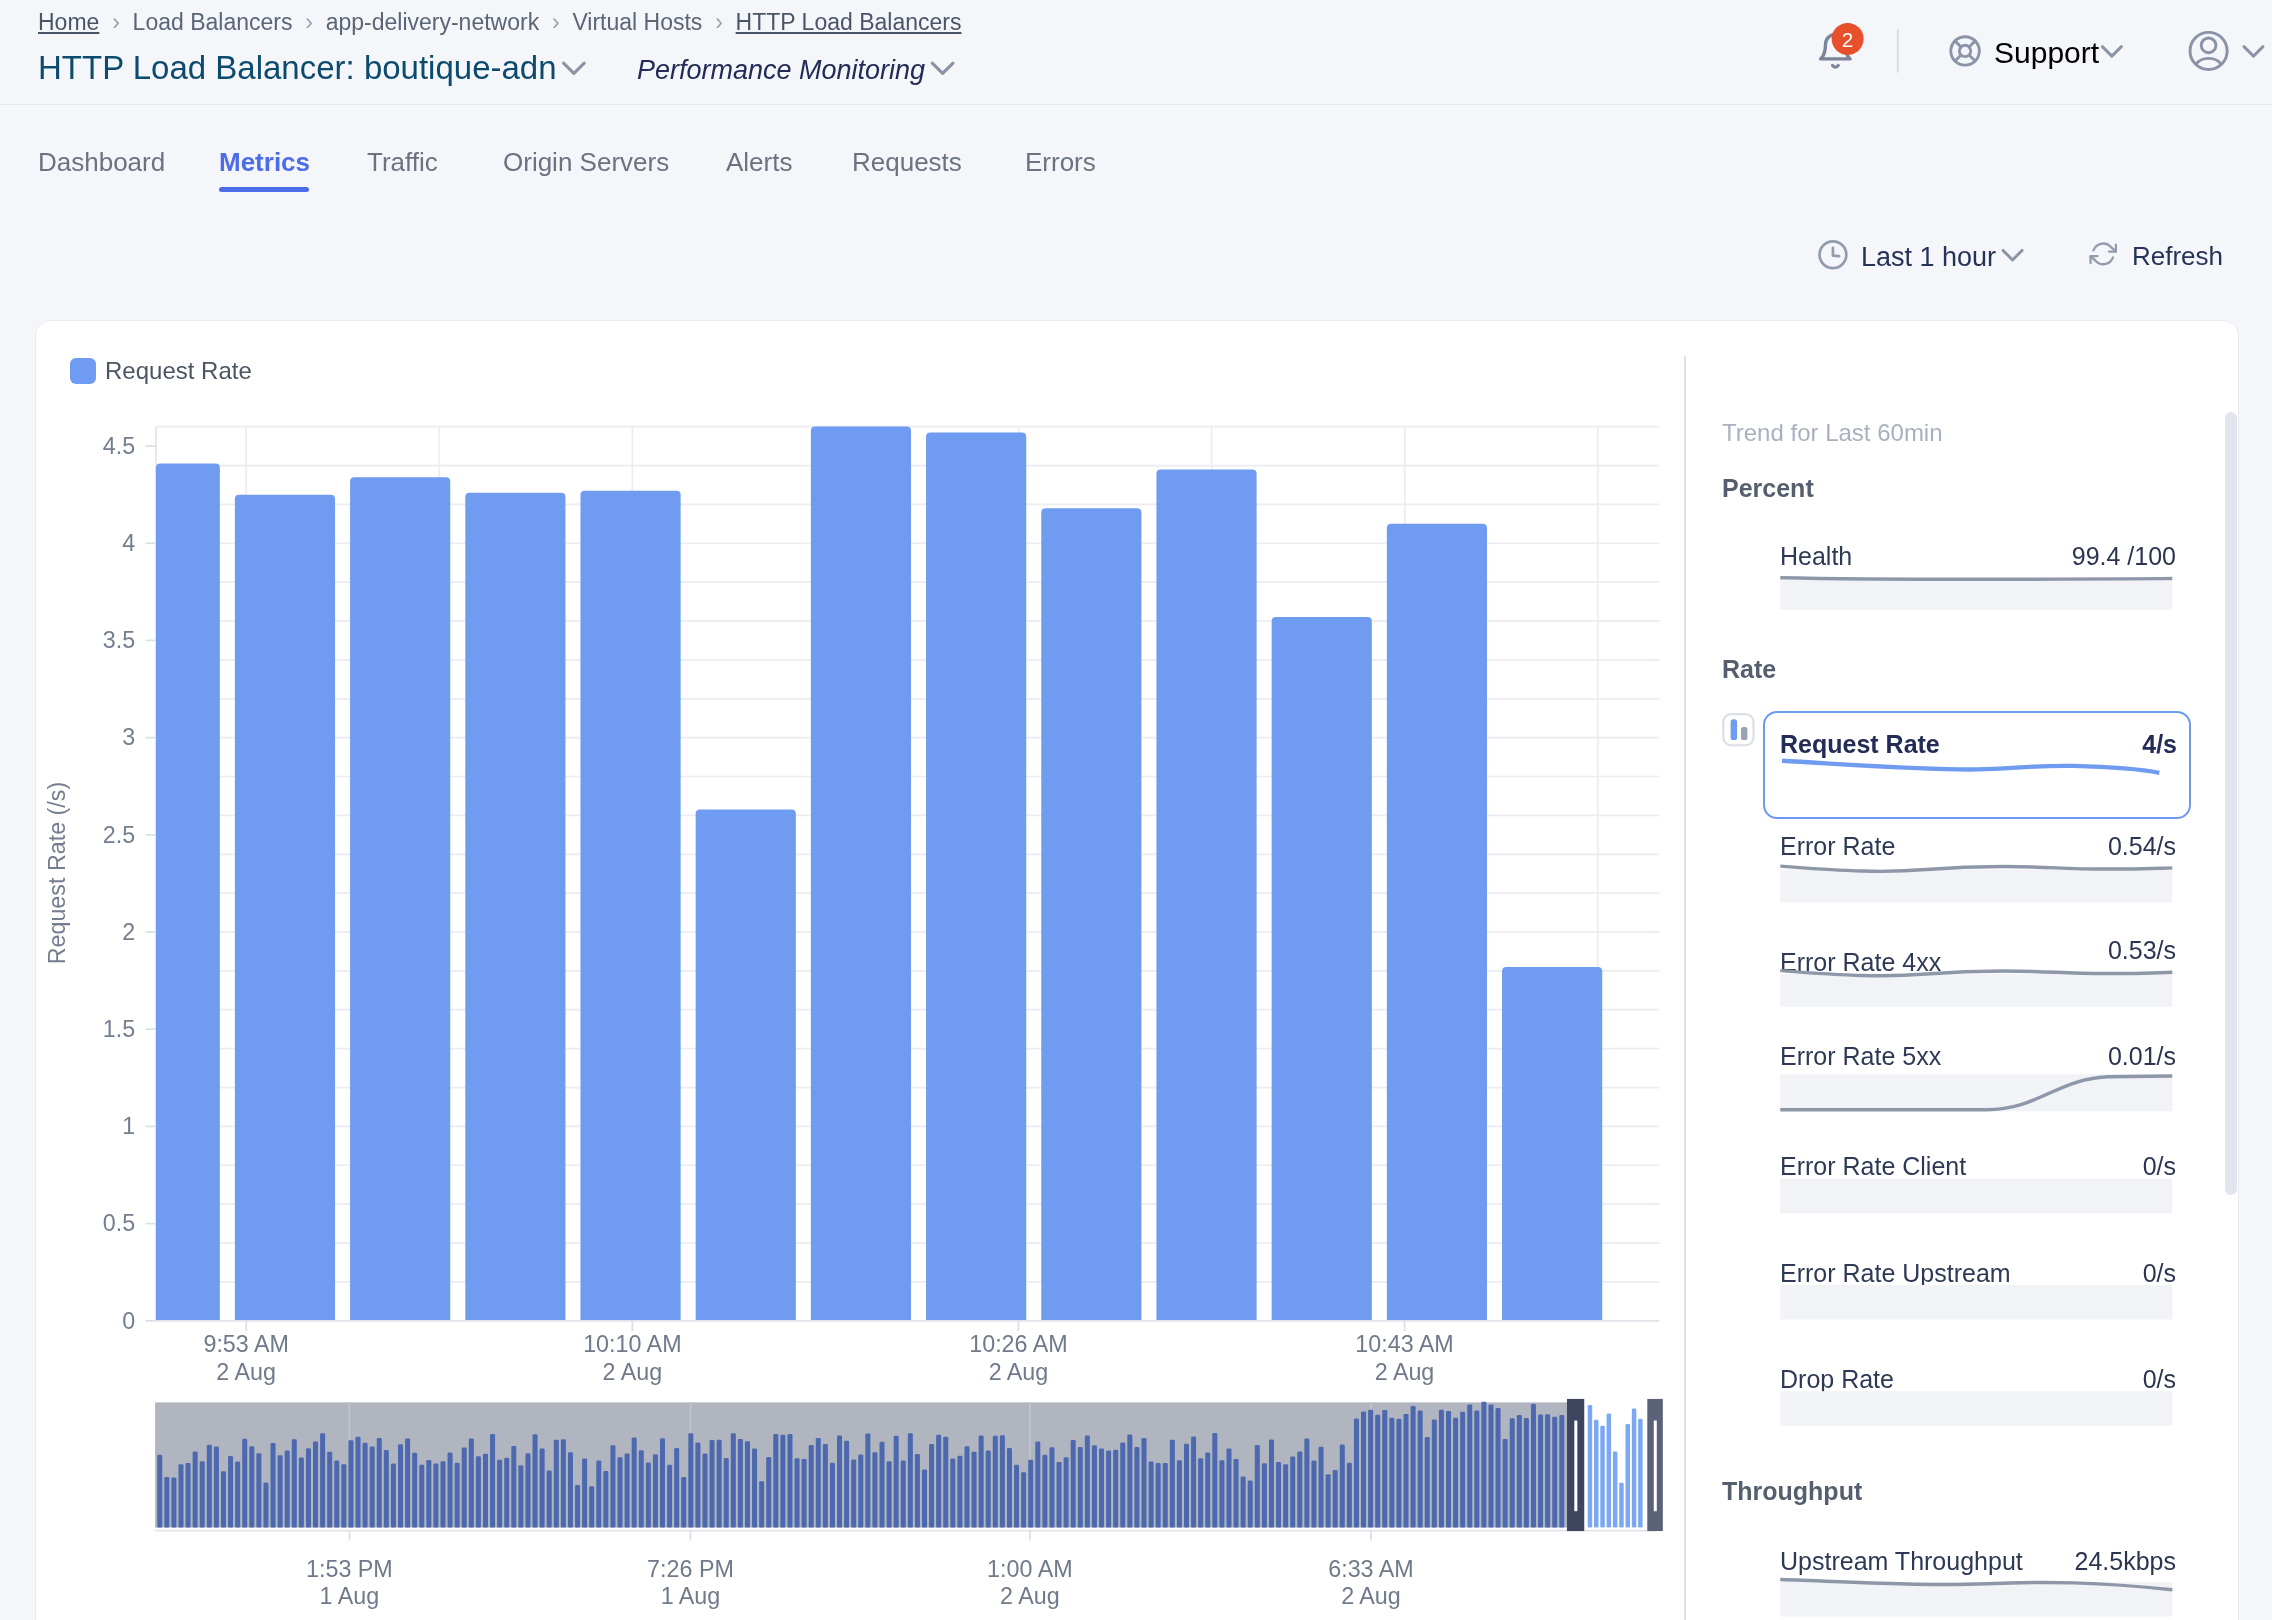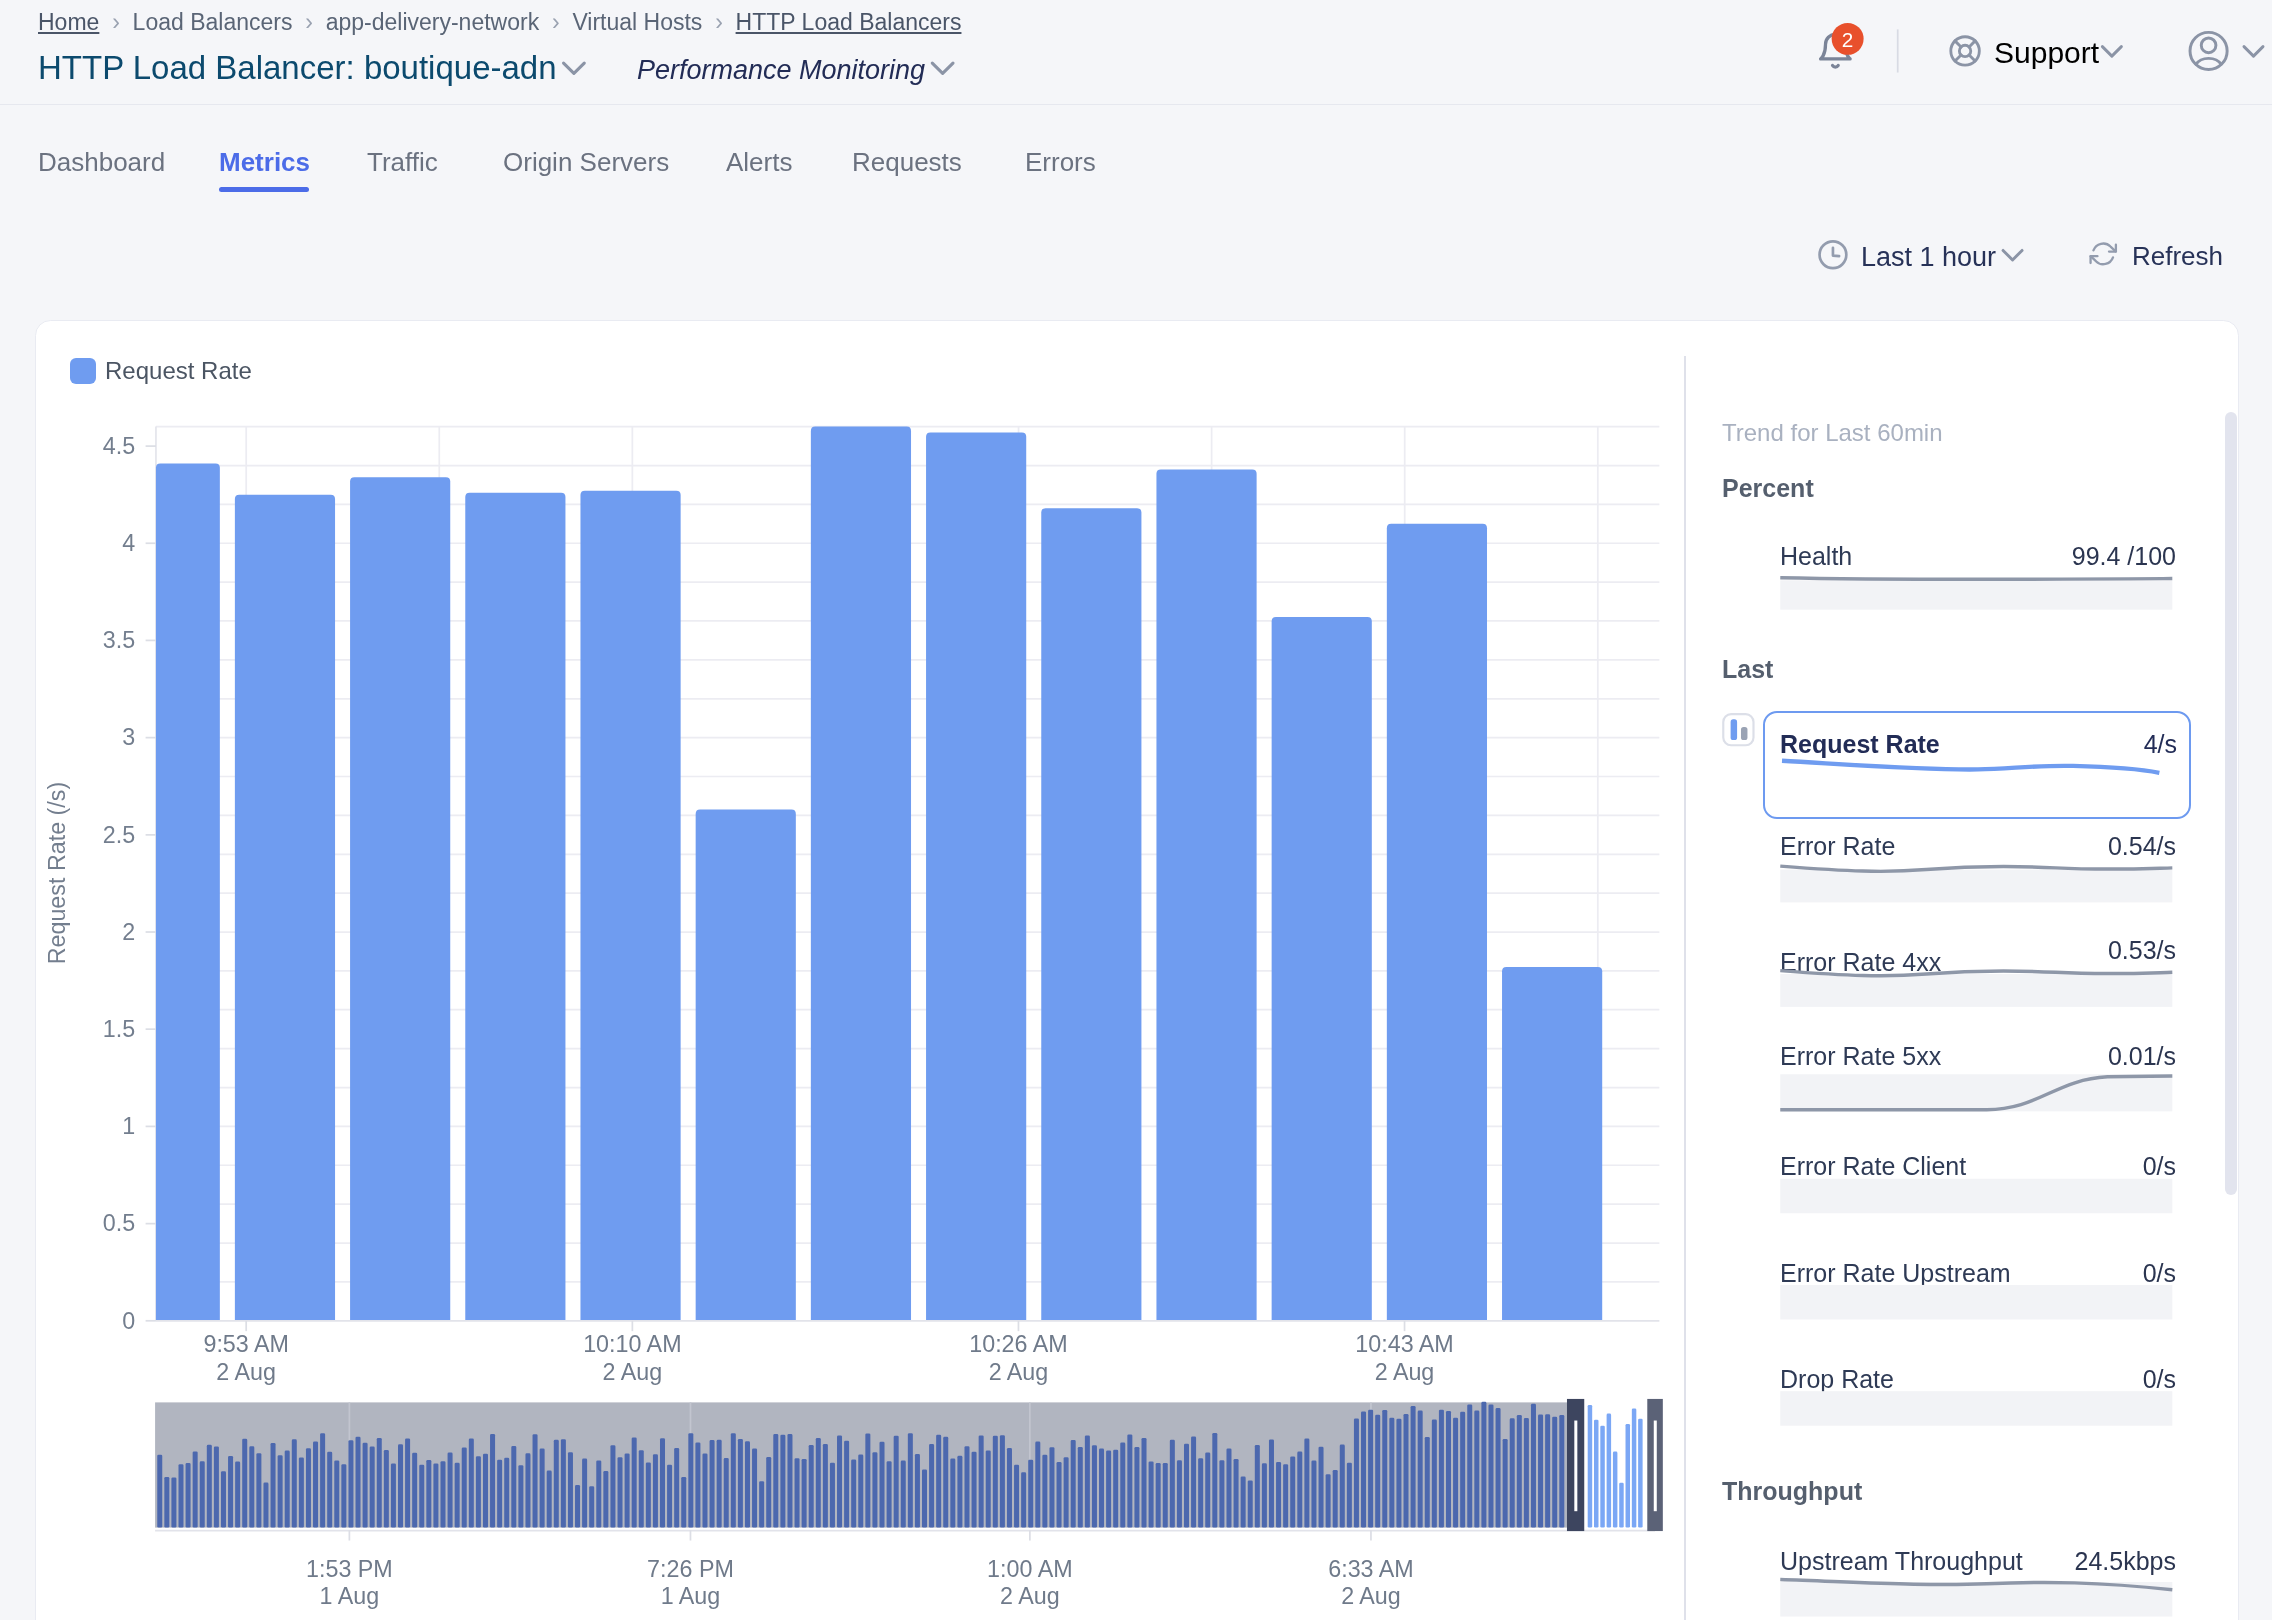--- a/index.html
+++ b/index.html
@@ -36,25 +36,25 @@
 <div class="abs" style="left:35px;top:320px;width:2204px;height:1347px;background:#ffffff;border:0.9px solid #e9ebf2;border-radius:15.5px;"></div>
 <div class="abs" style="left:1684px;top:356px;width:1.7px;height:1265px;background:#dfe1ea;"></div>
 
 <div class="abs" style="left:70px;top:358px;width:26px;height:26px;background:#6f9cf0;border-radius:6px;"></div>
 <div class="abs" style="left:105px;top:358px;font-size:24px;color:#4b5563;line-height:26px;">Request Rate</div>
 
 <div class="abs" style="left:1722px;top:419px;font-size:24px;color:#a9b1c0;">Trend for Last 60min</div>
 <div class="abs" style="left:1722px;top:474px;font-size:25px;color:#555f6e;font-weight:700;">Percent</div>
 <div class="abs" style="left:1780px;top:542px;font-size:25px;color:#2e3a55;">Health</div>
 <div class="abs" style="right:97px;top:542px;font-size:25px;color:#2b3550;">99.4 /100</div>
-<div class="abs" style="left:1722px;top:655px;font-size:25px;color:#555f6e;font-weight:700;">Last</div>
+<div class="abs" style="left:1722px;top:655px;font-size:25px;color:#555f6e;font-weight:700;">Rate</div>
 
 <div class="abs" style="left:1763px;top:711px;width:428px;height:108px;background:#ffffff;border:2.6px solid #6d9af0;border-radius:14px;"></div>
 <div class="abs" style="left:1780px;top:730px;font-size:25px;color:#222c56;font-weight:700;">Request Rate</div>
-<div class="abs" style="right:96px;top:730px;font-size:25px;color:#222c56;font-weight:400;">4/s</div>
+<div class="abs" style="right:96px;top:730px;font-size:25px;color:#222c56;font-weight:700;">4/s</div>
 
 <div class="abs" style="left:1780px;top:832px;font-size:25px;color:#2e3a55;">Error Rate</div>
 <div class="abs" style="right:97px;top:832px;font-size:25px;color:#2b3550;">0.54/s</div>
 <div class="abs" style="left:1780px;top:936px;font-size:25px;color:#2e3a55;margin-top:12px;">Error Rate 4xx</div>
 <div class="abs" style="right:97px;top:936px;font-size:25px;color:#2b3550;">0.53/s</div>
 <div class="abs" style="left:1780px;top:1042px;font-size:25px;color:#2e3a55;">Error Rate 5xx</div>
 <div class="abs" style="right:97px;top:1042px;font-size:25px;color:#2b3550;margin-left:28px;">0.01/s</div>
 <div class="abs" style="left:1780px;top:1152px;font-size:25px;color:#2e3a55;">Error Rate Client</div>
 <div class="abs" style="right:97px;top:1152px;font-size:25px;color:#2b3550;">0/s</div>
 <div class="abs" style="left:1780px;top:1259px;font-size:25px;color:#2e3a55;">Error Rate Upstream</div>

